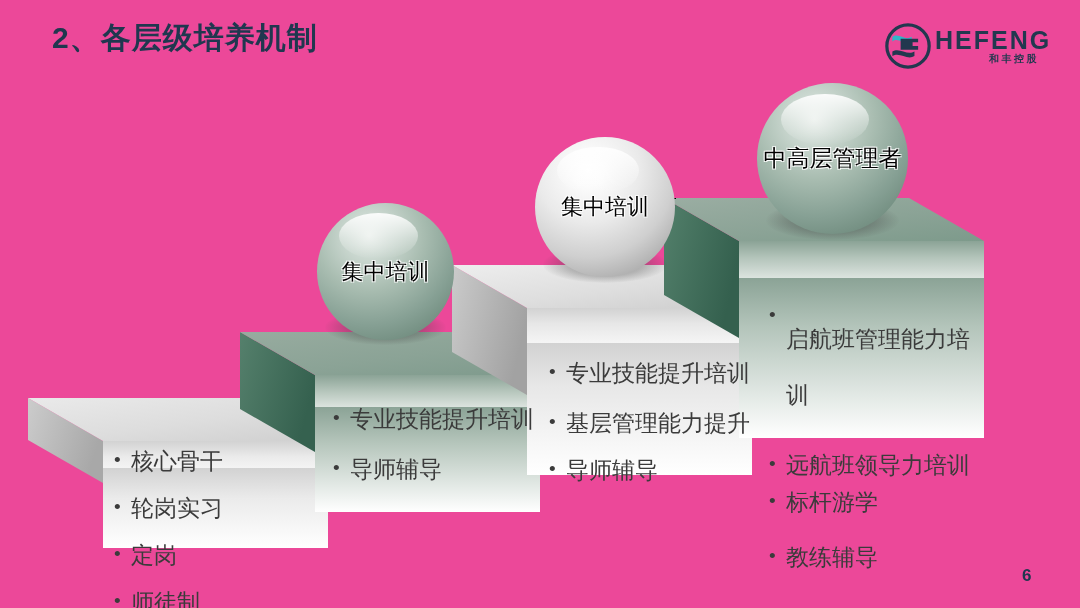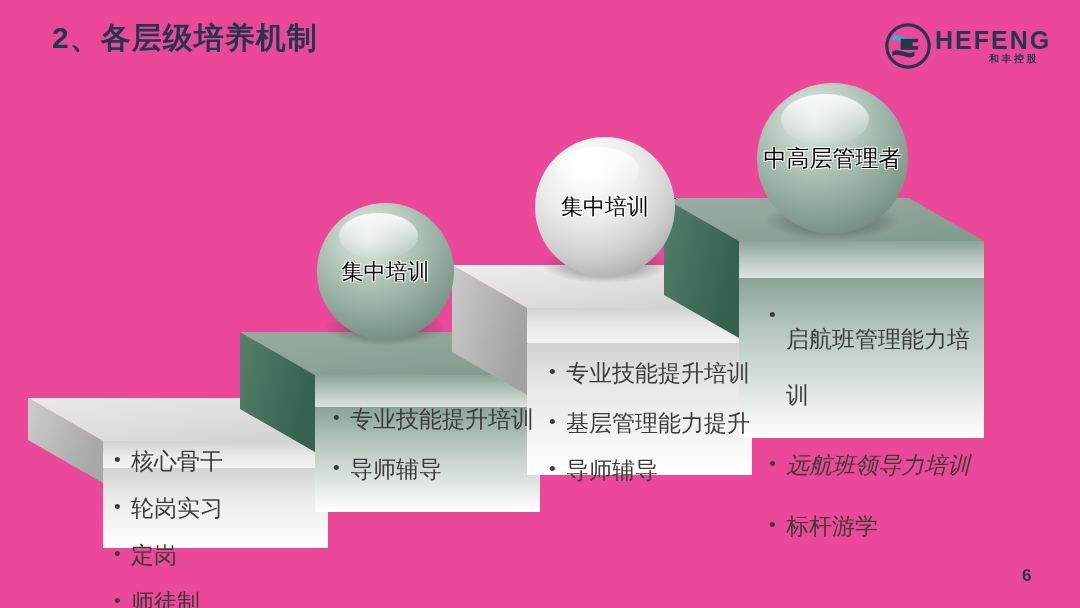--- a/index.html
+++ b/index.html
@@ -334,21 +334,22 @@
       <span class="bullet-item" style="margin-bottom:27px;"><span class="ln">专业技能提升培训</span></span>
       <span class="bullet-item" style=""><span class="ln">基层管理能力提升</span></span>
       <span class="bullet-item"><span class="ln">导师辅导</span></span>
     </div>
 
     <div class="bullets" style="left:769px; top:305px; width:215px;">
       <span class="bullet-item" style="margin-bottom:24px;">
         <span class="ln">启航班管理能力培</span>
         <span class="ln">训</span>
       </span>
-      <span class="bullet-item" style="margin-bottom:38px;font-style:italic;"><span class="ln">远航班领导力培训</span></span>
+      <span class="bullet-item" style="margin-bottom:14px;"><span class="ln">远航班领导力培训</span></span>
       <span class="bullet-item" style="margin-bottom:32px;"><span class="ln">标杆游学</span></span>
+      <span class="bullet-item"><span class="ln">教练辅导</span></span>
     </div>
 
   </div>
 
   <div id="page-number">6</div>
 
 </div>
 
 </body></html>

